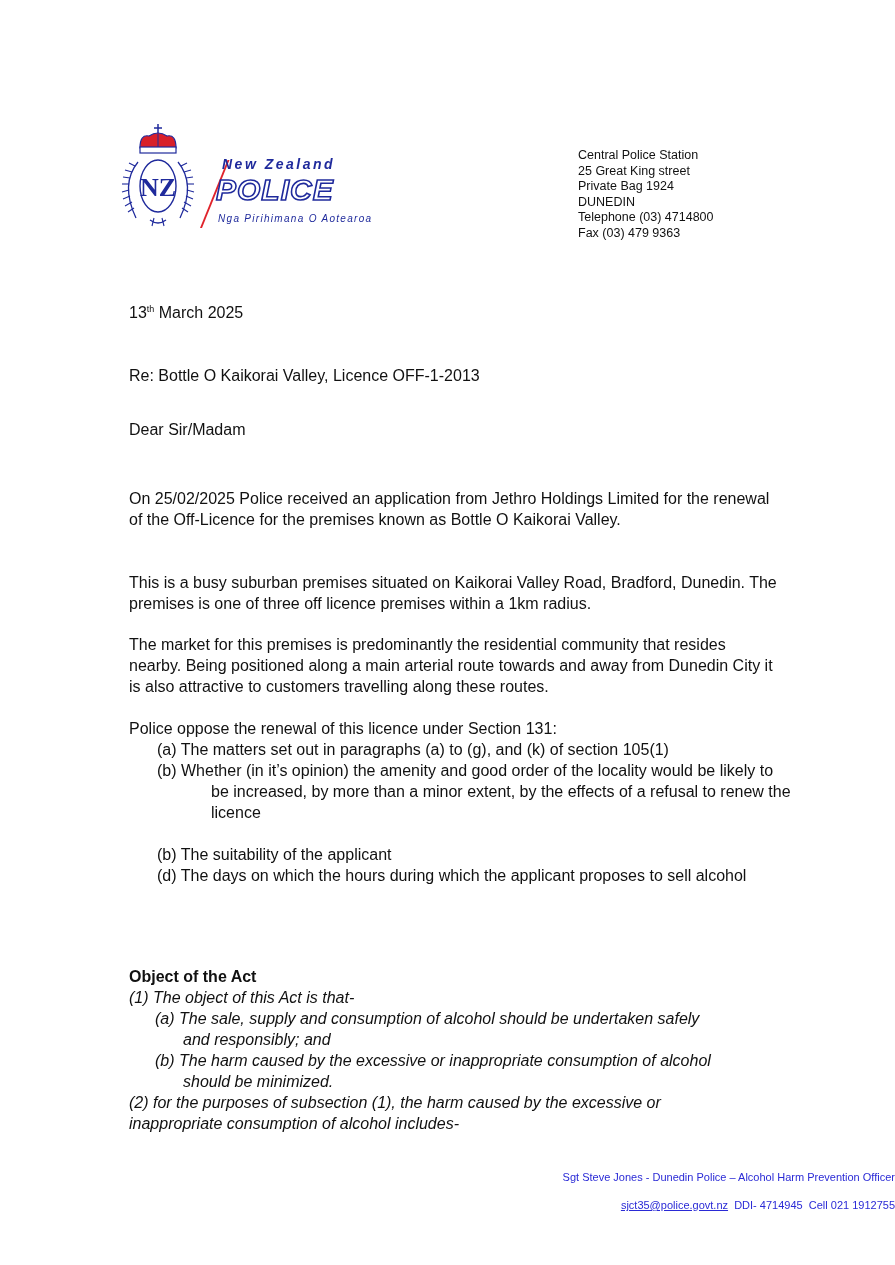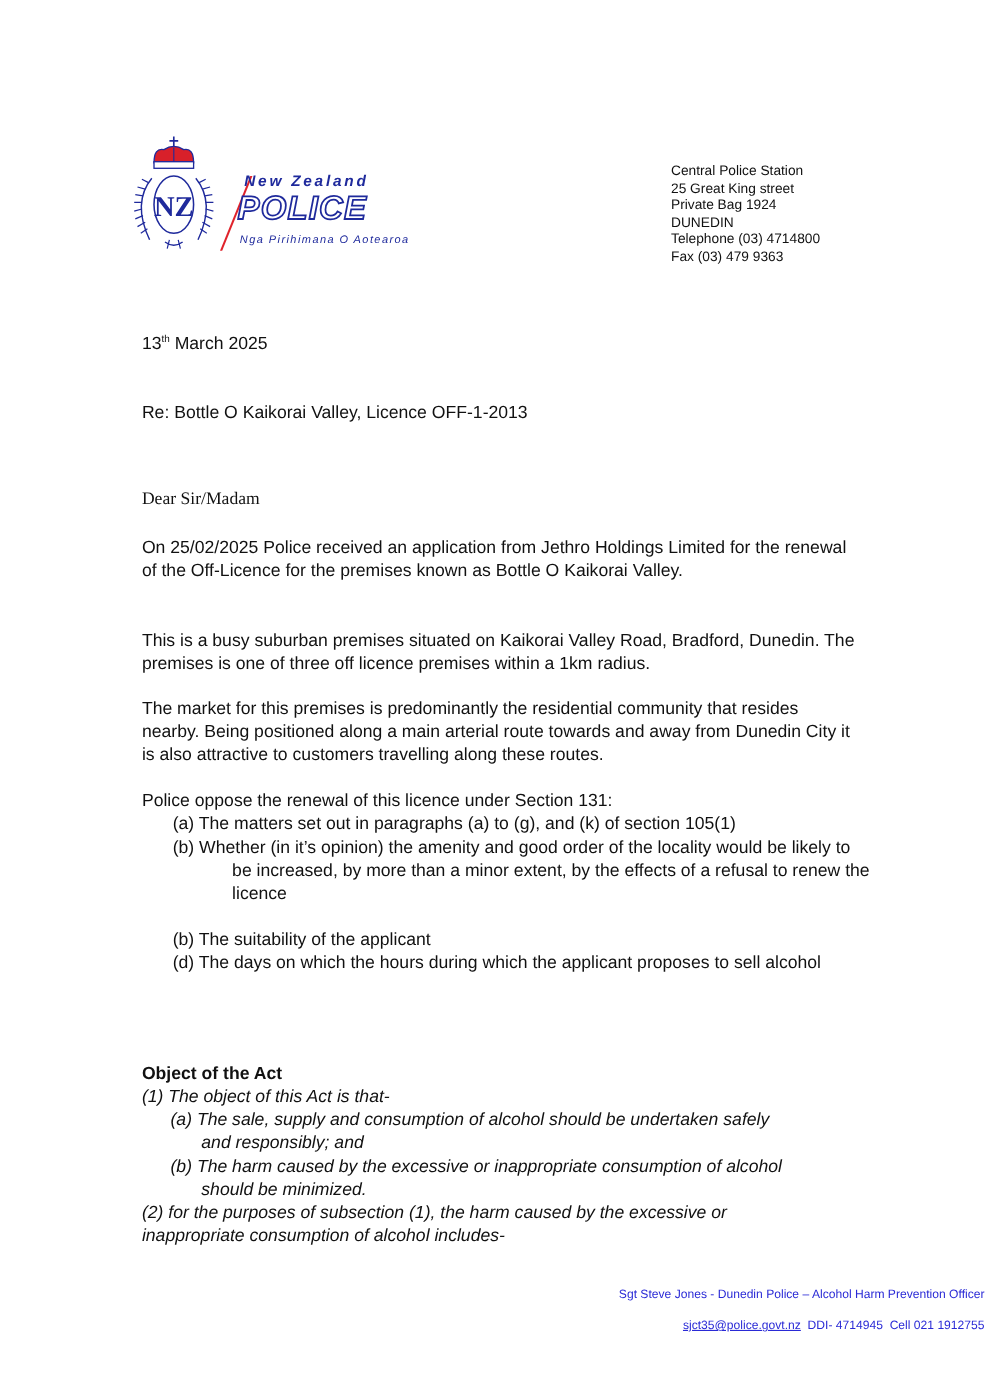--- a/index.html
+++ b/index.html
@@ -12,28 +12,28 @@
   .crest { position: absolute; left: 0; top: 0; width: 80px; height: 108px; }
   .slash { position: absolute; left: 82px; top: 38px; width: 2px; height: 68px; background: #e0232b;
            transform: skewX(-22deg); transform-origin: bottom left; }
   .nz-text { position: absolute; left: 104px; top: 34px; font-size: 14px; font-weight: bold; font-style: italic;
              color: #1f2a9c; letter-spacing: 2.5px; }
   .police-word { position: absolute; left: 98px; top: 44px; font-size: 30px; font-style: italic; font-weight: bold;
                  color: #ffffff; -webkit-text-stroke: 1.6px #1f2a9c; letter-spacing: 1px; line-height: 48px; }
   .maori-text { position: absolute; left: 100px; top: 91px; font-size: 10px; font-style: italic; color: #1f2a9c; letter-spacing: 1.3px; }
 
   
-  .address { position: absolute; left: 610px; top: 148px; font-size: 12.5px; line-height: 15.5px; color: #111; }
+  .address { position: absolute; left: 578px; top: 148px; font-size: 12.5px; line-height: 15.5px; color: #111; }
   .address div { white-space: nowrap; }
 
   .text { position: absolute; left: 129px; font-size: 16px; line-height: 21px; color: #111; }
   .date { top: 302px; }
   .date sup { font-size: 9px; vertical-align: 6px; line-height: 0; }
   .re { top: 365px; }
-  .salutation { top: 443px; font-family: Liberation Serif, serif; }
+  .salutation { top: 419px; }
   .para { width: 650px; }
   .p1 { top: 488px; }
   .p2 { top: 572px; }
   .p3 { top: 634px; }
   .p4 { top: 718px; }
   .p5 { top: 844px; }
   .p6 { top: 966px; }
 
   .list { margin: 0; padding: 0; list-style: none; }
   .list li { padding-left: 82px; text-indent: -54px; }

